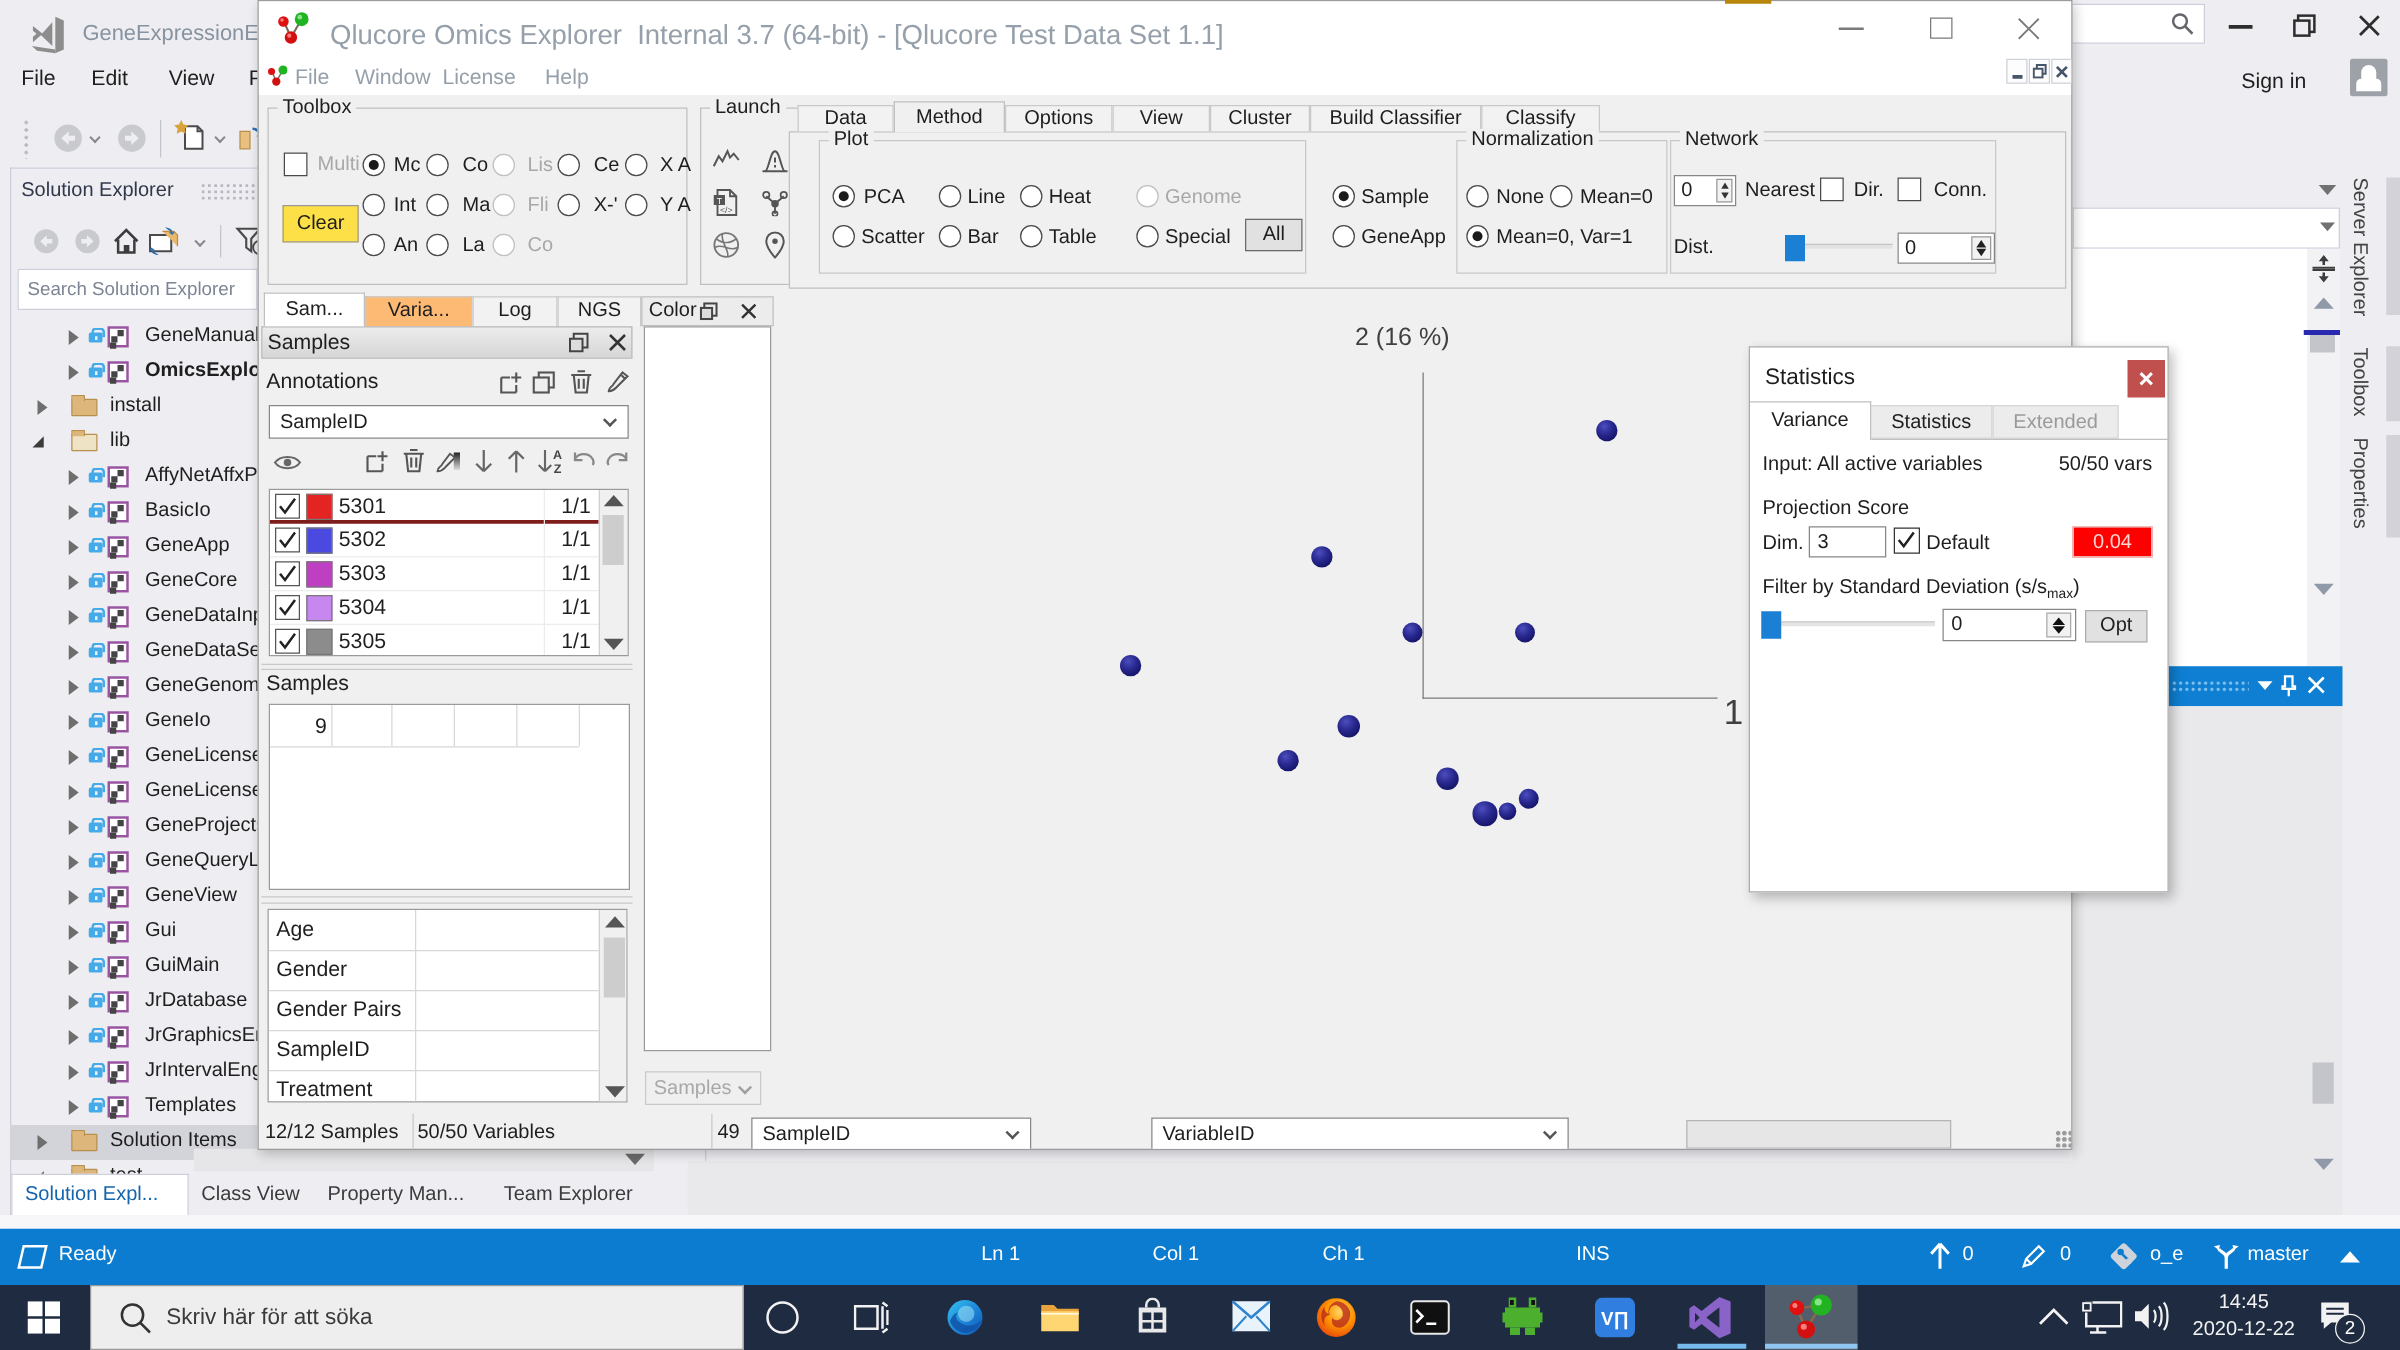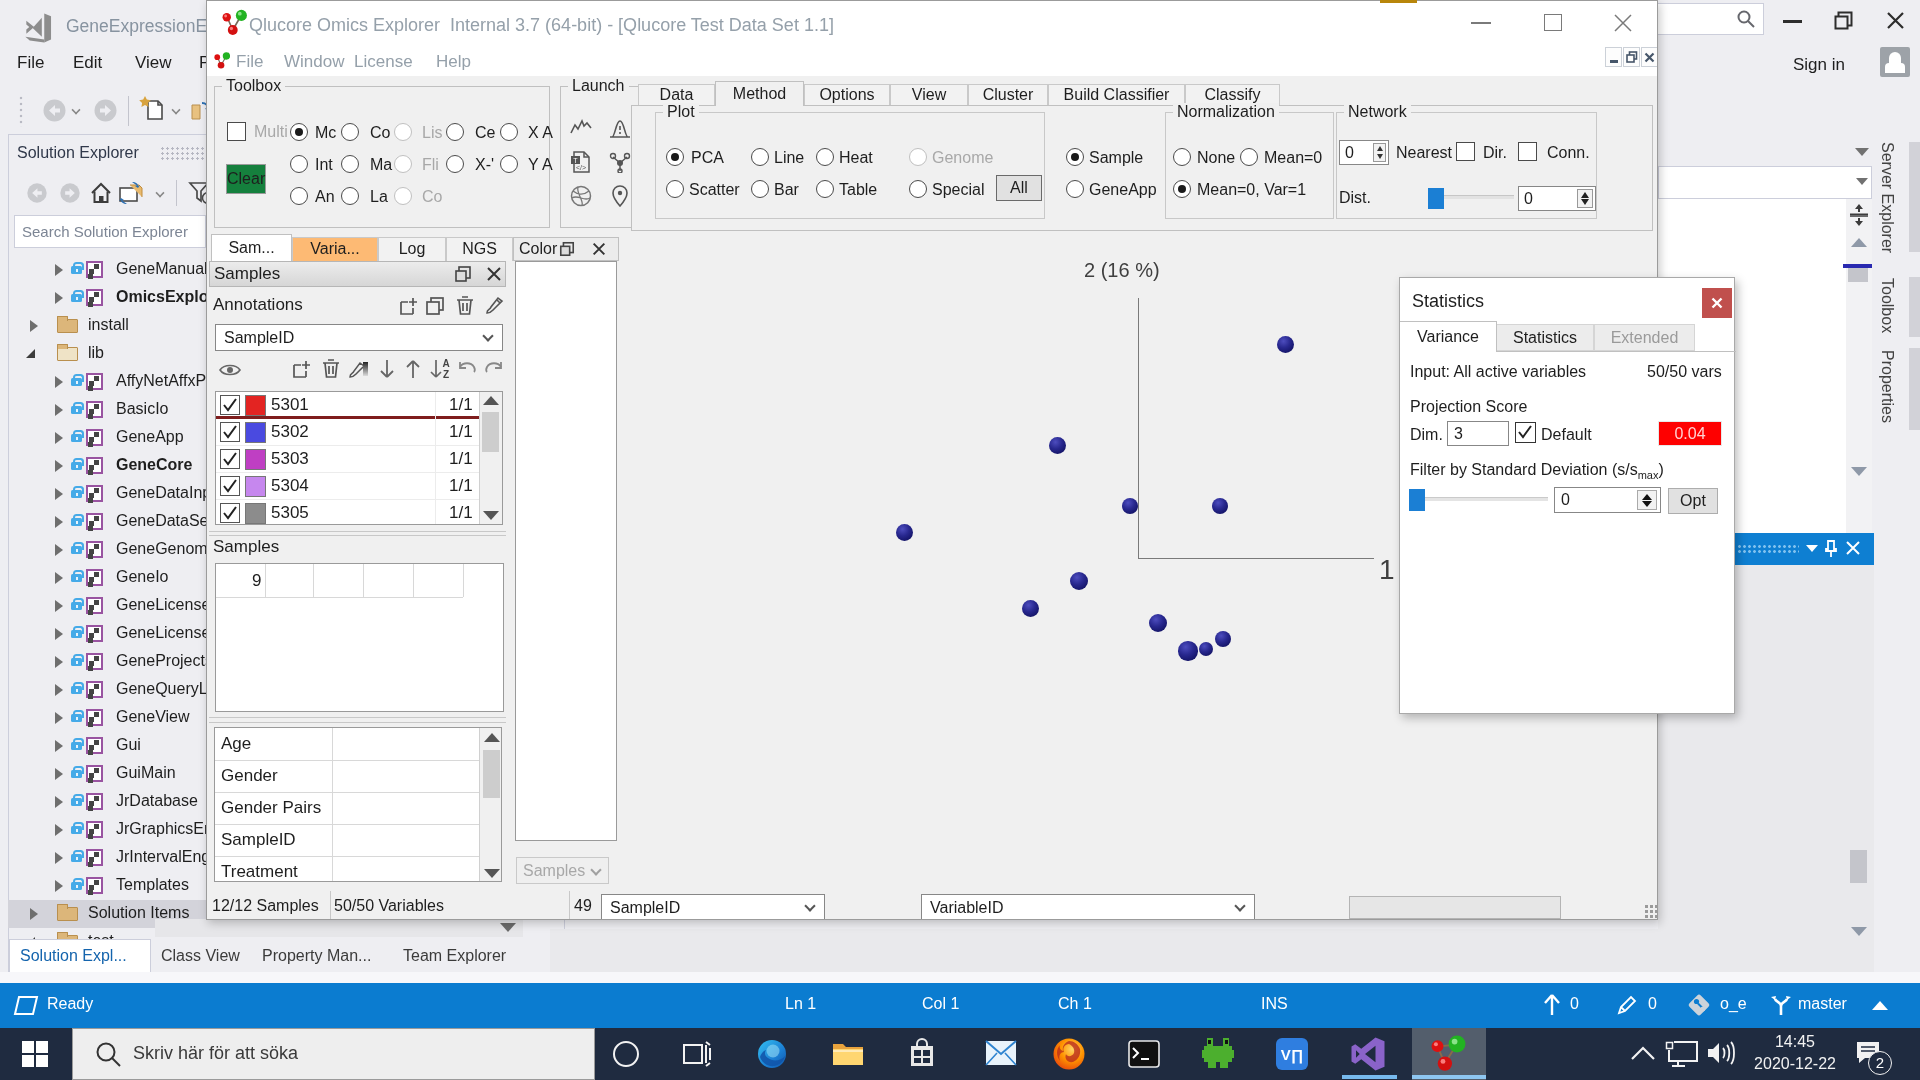--- a/index.html
+++ b/index.html
@@ -163,21 +163,21 @@
 <div class="trow" style="top:424px">
         <div class="exp" style="left:47px"></div>
         <div class="lock" style="left:63px"></div>
         <div class="pkg" style="left:78px"></div>
         <div class="tlbl" style="left:108px;font-weight:normal">GeneApp</div>
       </div>
 <div class="trow" style="top:452px">
         <div class="exp" style="left:47px"></div>
         <div class="lock" style="left:63px"></div>
         <div class="pkg" style="left:78px"></div>
-        <div class="tlbl" style="left:108px;font-weight:bold">GeneCore</div>
+        <div class="tlbl" style="left:108px;font-weight:normal">GeneCore</div>
       </div>
 <div class="trow" style="top:480px">
         <div class="exp" style="left:47px"></div>
         <div class="lock" style="left:63px"></div>
         <div class="pkg" style="left:78px"></div>
         <div class="tlbl" style="left:108px;font-weight:normal">GeneDataInput</div>
       </div>
 <div class="trow" style="top:508px">
         <div class="exp" style="left:47px"></div>
         <div class="lock" style="left:63px"></div>
@@ -477,21 +477,21 @@
   <div class="a" style="left:0;top:0;width:1450px;height:75px;background:#fff"></div>
   <svg class="a" style="left:13px;top:8px" width="27" height="27" viewBox="0 0 36 36">
       <path d="M10 12 L17 28 M17 28 L28 9" stroke="#7a6a5a" stroke-width="2.2"></path>
       <circle cx="9" cy="11" r="5.6" fill="#dd1111"></circle>
       <circle cx="7.5" cy="9.3" r="1.9" fill="#ff9090" opacity=".85"></circle>
       <circle cx="17" cy="28" r="6.6" fill="#d31010"></circle>
       <circle cx="15.2" cy="26" r="2.2" fill="#ff9090" opacity=".85"></circle>
       <circle cx="28.5" cy="8.5" r="7.4" fill="#22b322"></circle>
       <circle cx="26.4" cy="6.3" r="2.5" fill="#95e895" opacity=".9"></circle>
     </svg>
-  <div class="tx" style="left:42px;top:14px;font-size:18px;color:#95a0aa">Qlucore Omics Explorer&nbsp; Internal 3.7 (64-bit) - [Qlucore Test Data Set 1.1]</div>
+  <div class="tx" style="left:57px;top:14px;font-size:22px;color:#95a0aa">Qlucore Omics Explorer&nbsp; Internal 3.7 (64-bit) - [Qlucore Test Data Set 1.1]</div>
   <div class="a" style="left:1264px;top:21px;width:20px;height:2px;background:#7a7a7a"></div>
   <div class="a" style="left:1337px;top:13px;width:18px;height:17px;border:1.5px solid #7a7a7a"></div>
   <svg class="a" style="left:1406px;top:12px" width="20" height="20" viewBox="0 0 20 20">
       <path d="M2 2 L18 18 M18 2 L2 18" stroke="#7a7a7a" stroke-width="1.5"></path>
     </svg>
   <svg class="a" style="left:6px;top:51px" width="17" height="17" viewBox="0 0 36 36">
       <path d="M10 12 L17 28 M17 28 L28 9" stroke="#7a6a5a" stroke-width="2.4"></path>
       <circle cx="9" cy="11" r="6" fill="#dd1111"></circle>
       <circle cx="17" cy="28" r="7" fill="#d31010"></circle>
       <circle cx="28.5" cy="8.5" r="7.8" fill="#22b322"></circle>
@@ -508,21 +508,21 @@
         <rect x="1" y="4" width="7" height="7" fill="#fdfdfd" stroke="#46566a" stroke-width="1.6"></rect>
       </svg></div>
   <div class="mini" style="left:1434px;top:46px"><svg width="11" height="11" style="margin-top:4px" viewBox="0 0 11 11">
         <path d="M1.5 1.5 L9.5 9.5 M9.5 1.5 L1.5 9.5" stroke="#46566a" stroke-width="2.2"></path>
       </svg></div>
 
   <div class="gb" style="left:7px;top:85px;width:336px;height:142px">
     <div class="lbl">Toolbox</div>
     <div class="cbx" style="left:12px;top:35px"></div>
     <div class="rlbl dis2" style="left:39px;top:36px">Multi</div>
-    <div class="btn" style="left:11px;top:77px;width:40px;height:30px;font-size:16px;line-height:28px;background:#15803d;border-color:#9a9a9a">Clear</div>
+    <div class="btn" style="left:11px;top:77px;width:61px;height:30px;font-size:16px;line-height:28px;background:#fde047;border-color:#9a9a9a">Clear</div>
   </div>
   <div id="tbxradios">
       <div class="rad sel" style="left:83px;top:122px"></div>
       <div class="rlbl" style="left:108px;top:123px">Mc</div>
 <div class="rad" style="left:134px;top:122px"></div>
       <div class="rlbl" style="left:163px;top:123px">Co</div>
 <div class="rad dis" style="left:187px;top:122px"></div>
       <div class="rlbl dis2" style="left:215px;top:123px">Lis</div>
 <div class="rad" style="left:239px;top:122px"></div>
       <div class="rlbl" style="left:268px;top:123px">Ce</div>

